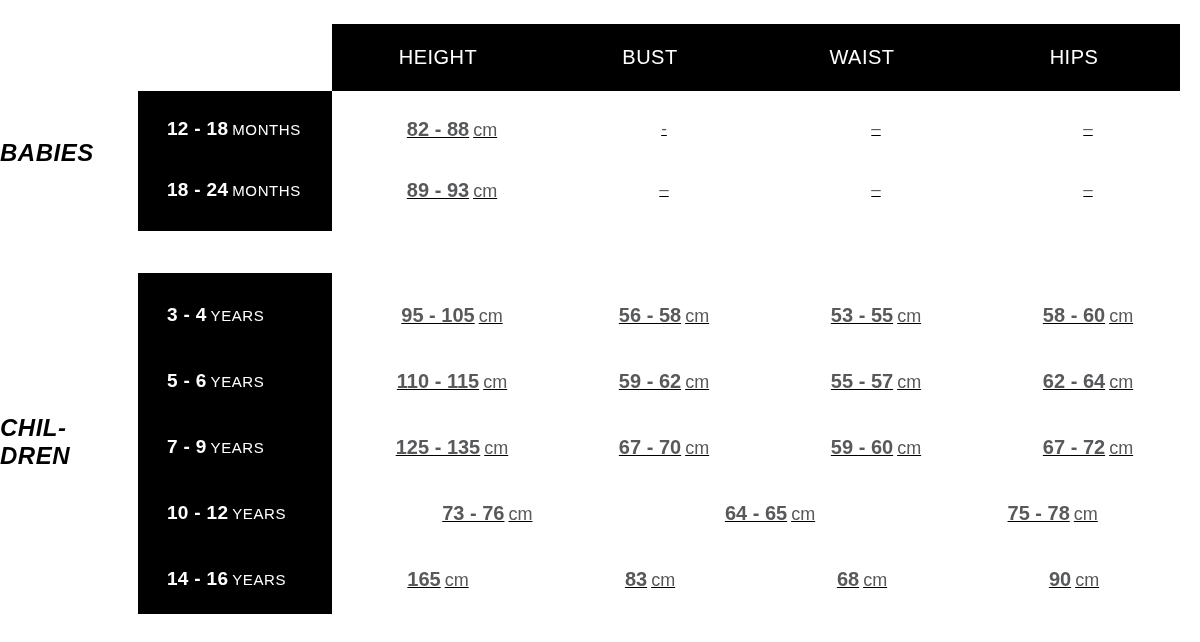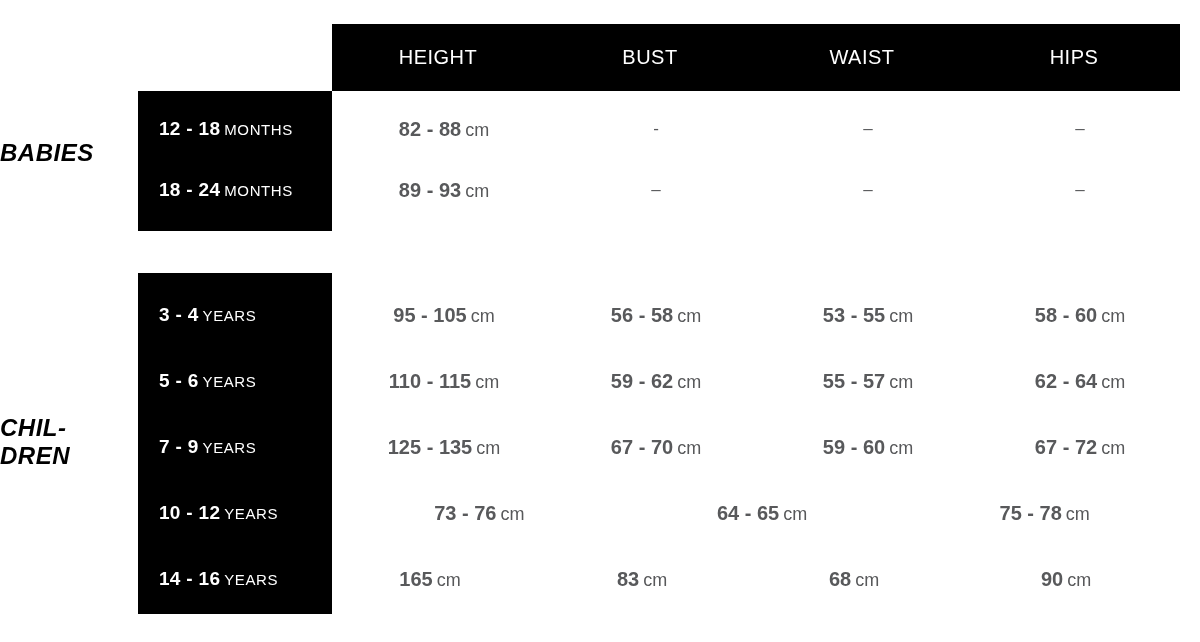--- a/index.html
+++ b/index.html
@@ -69,24 +69,25 @@
     left: 138px;
     width: 194px;
     background: #000000;
   }
   #babies-age-block { top: 91px; height: 140px; }
   #children-age-block { top: 273px; height: 341px; }
 
   
   .row {
     position: absolute;
-    left: 144px;
+    left: 152px;
     width: 1042px;
     display: flex;
     align-items: center;
+    text-decoration: underline;
   }
   .age-cell {
     width: 194px;
     flex: 0 0 194px;
     color: #ffffff;
     padding-left: 15px;
     white-space: nowrap;
   }
   .age-num {
     font-size: 19px;

